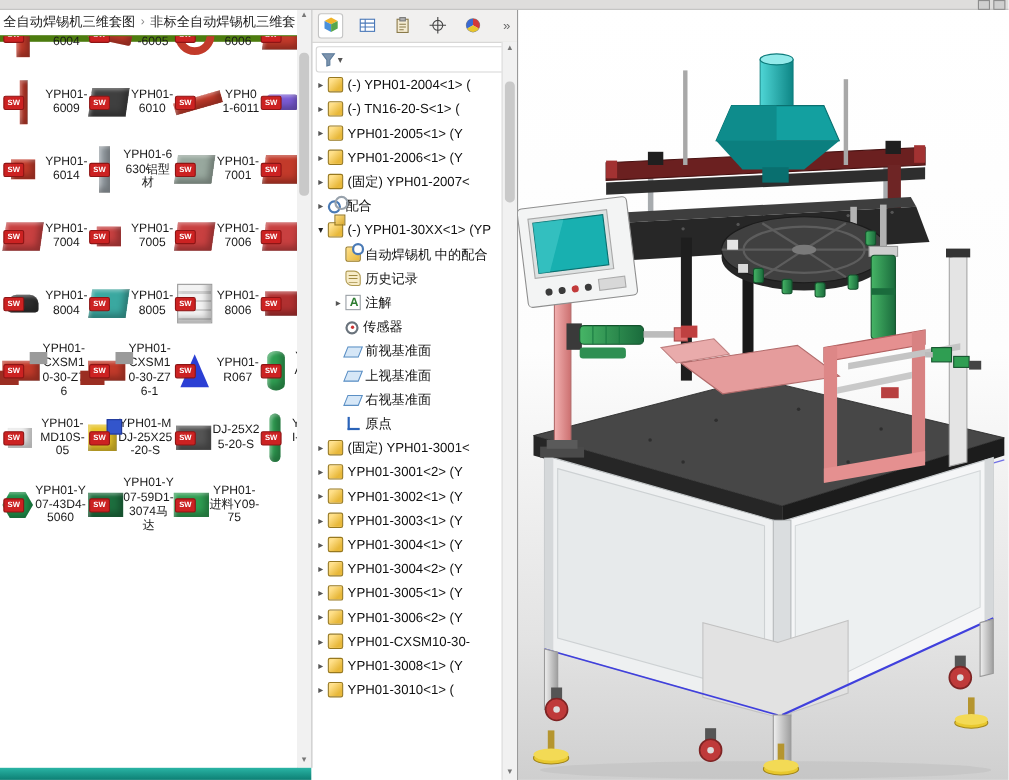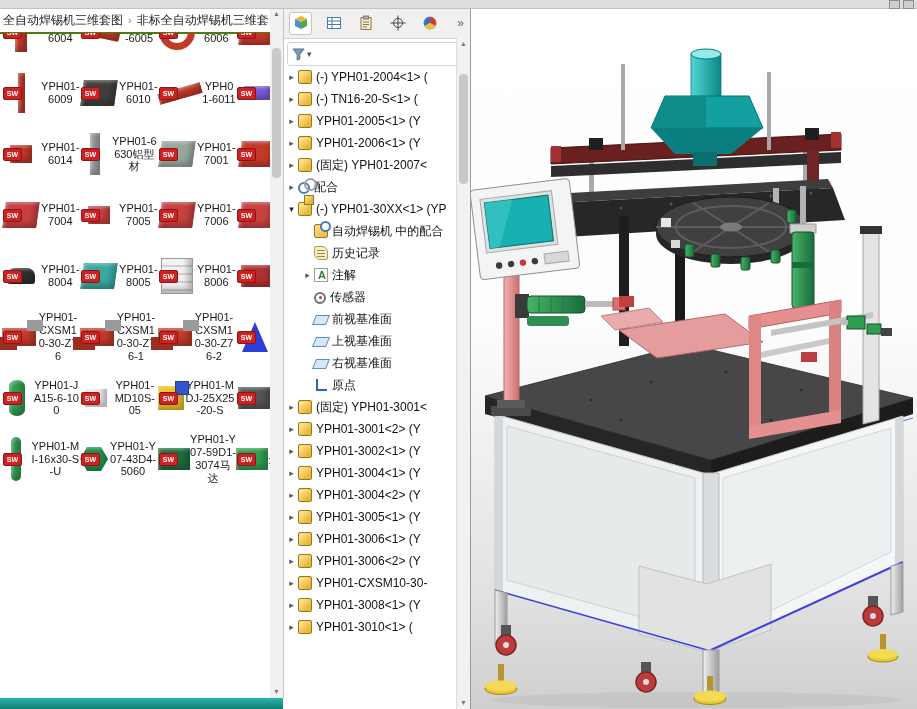--- a/index.html
+++ b/index.html
@@ -9,21 +9,21 @@
   .titlebar{position:absolute;left:0;top:0;width:917px;height:8px;background:#dedddc;
             border-bottom:1px solid #c3c2c1;z-index:6;}
   .corner-icons{position:absolute;right:3px;top:0;display:flex;gap:3px;z-index:7;}
   .corner-icon{width:9px;height:7px;background:#cfcfcf;border:1px solid #8d8d8d;}
 
   
   .library-panel{position:absolute;left:0;top:8px;width:270px;height:690px;background:#fff;
                  overflow:hidden;border-right:1px solid #c6c6c6;}
   .breadcrumb{height:24px;display:flex;align-items:center;gap:5px;padding:0 3px;
               font-size:12px;color:#222;white-space:nowrap;overflow:hidden;background:#fff;
-              border-bottom:2px solid #4d7c0f;}
+              border-bottom:6px solid #4d7c0f;}
   .crumb{cursor:pointer;}
   .crumb-sep{color:#888;font-size:11px;}
   .library-viewport{position:absolute;left:0;top:25px;right:0;bottom:0;overflow:hidden;}
   .library-grid{position:absolute;left:2px;top:-28px;width:316px;display:grid;
                 grid-template-columns:repeat(4,78px);}
   .lib-item{display:flex;flex-direction:row;align-items:center;padding-bottom:7px;cursor:pointer;}
   .thumb{width:62px;height:54px;position:relative;display:flex;align-items:center;justify-content:center;}
   .shape{--c:#ccc;background:var(--c);position:relative;
          box-shadow:inset -4px -4px 6px rgba(0,0,0,.28),inset 2px 2px 3px rgba(255,255,255,.35);}
   .tall{width:12px;height:40px;}
@@ -290,27 +290,20 @@
             <div class="sw-badge">SW</div>
           </div>
           <div class="lib-label">YPH01-CXSM10-30-Z76</div>
         </div>
         <div class="lib-item">
           <div class="thumb">
             <div class="shape assembly" style="--c: #c23a2a;"></div>
             <div class="sw-badge">SW</div>
           </div>
           <div class="lib-label">YPH01-CXSM10-30-Z76-1</div>
-        </div>
-        <div class="lib-item">
-          <div class="thumb">
-            <div class="shape assembly" style="--c: #c23a2a;"></div>
-            <div class="sw-badge">SW</div>
-          </div>
-          <div class="lib-label">YPH01-CXSM10-30-Z76-2</div>
         </div>
         <div class="lib-item">
           <div class="thumb">
             <div class="shape cone" style="--c: #2b3fd4;"></div>
             <div class="sw-badge">SW</div>
           </div>
           <div class="lib-label">YPH01-R067</div>
         </div>
         <div class="lib-item">
           <div class="thumb">
@@ -535,39 +528,39 @@
       <div class="tree-row">
         <span class="indent"></span>
         <span class="arrow r"></span>
         <span class="ticon part"></span>
         <span class="tlabel">YPH01-3002&lt;1&gt; (Y</span>
       </div>
       <div class="tree-row">
         <span class="indent"></span>
         <span class="arrow r"></span>
         <span class="ticon part"></span>
+        <span class="tlabel">YPH01-3003&lt;1&gt; (Y</span>
+      </div>
+      <div class="tree-row">
+        <span class="indent"></span>
+        <span class="arrow r"></span>
+        <span class="ticon part"></span>
         <span class="tlabel">YPH01-3004&lt;1&gt; (Y</span>
       </div>
       <div class="tree-row">
         <span class="indent"></span>
         <span class="arrow r"></span>
         <span class="ticon part"></span>
         <span class="tlabel">YPH01-3004&lt;2&gt; (Y</span>
       </div>
       <div class="tree-row">
         <span class="indent"></span>
         <span class="arrow r"></span>
         <span class="ticon part"></span>
         <span class="tlabel">YPH01-3005&lt;1&gt; (Y</span>
-      </div>
-      <div class="tree-row">
-        <span class="indent"></span>
-        <span class="arrow r"></span>
-        <span class="ticon part"></span>
-        <span class="tlabel">YPH01-3006&lt;1&gt; (Y</span>
       </div>
       <div class="tree-row">
         <span class="indent"></span>
         <span class="arrow r"></span>
         <span class="ticon part"></span>
         <span class="tlabel">YPH01-3006&lt;2&gt; (Y</span>
       </div>
       <div class="tree-row">
         <span class="indent"></span>
         <span class="arrow r"></span>

